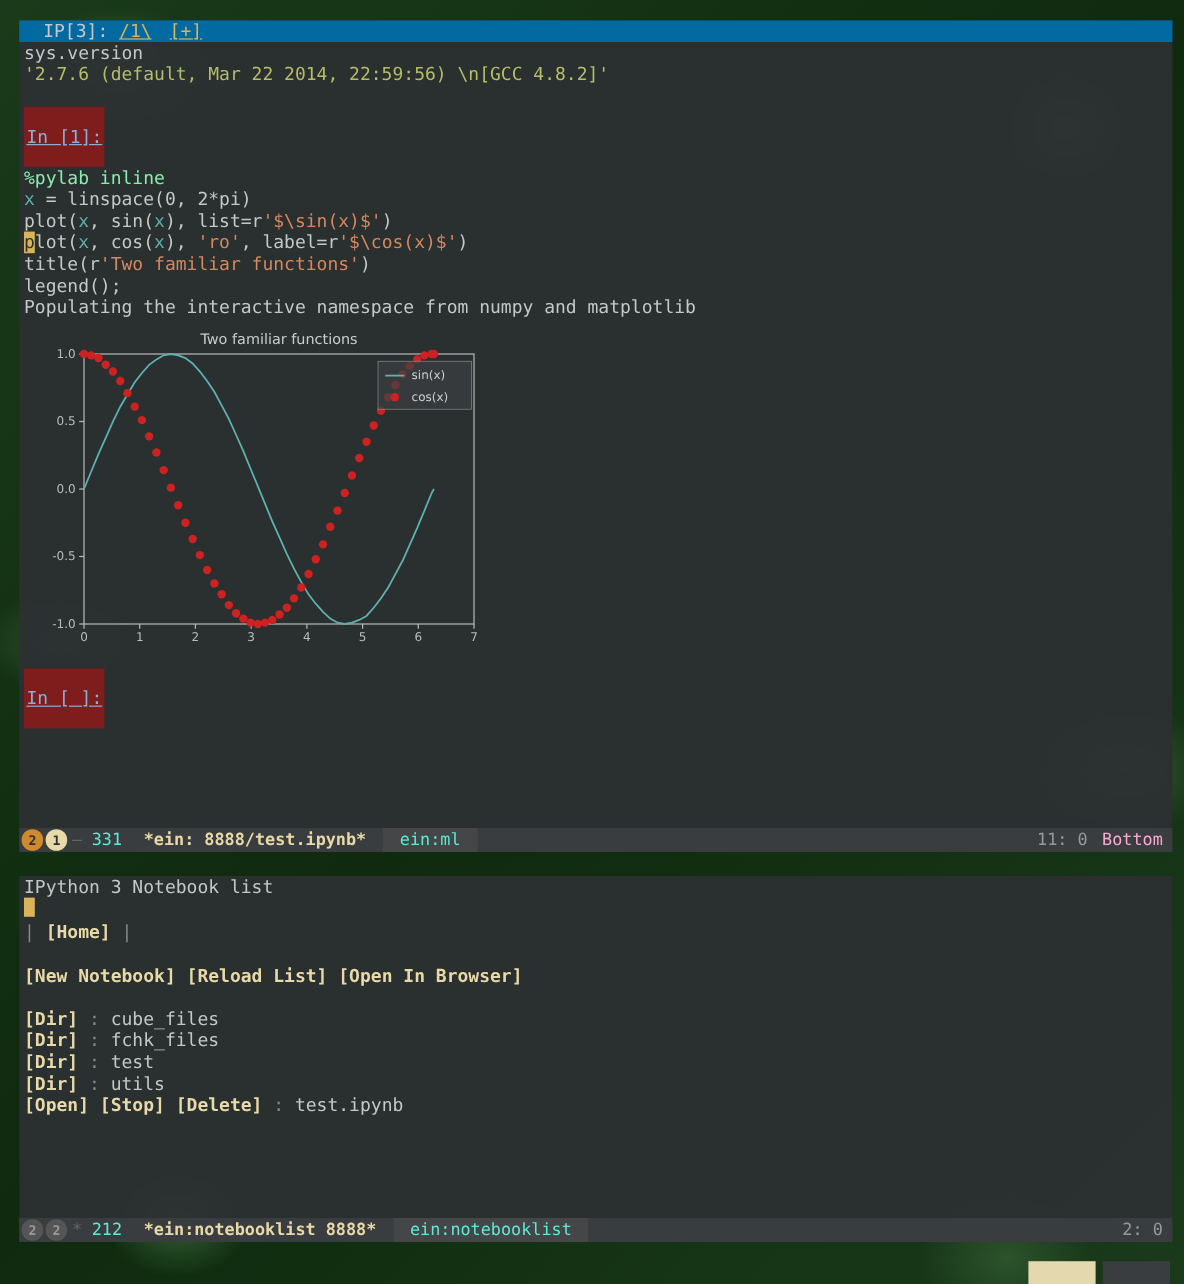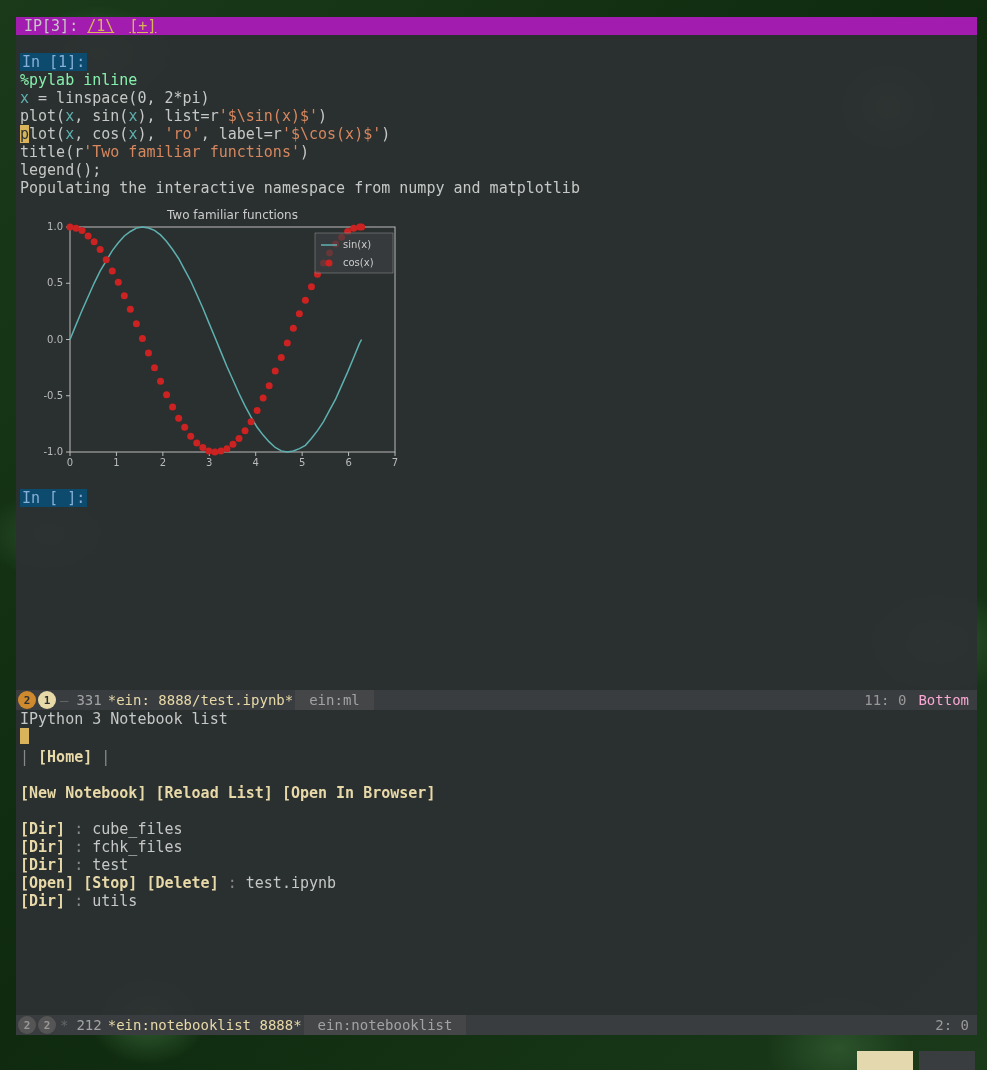--- a/index.html
+++ b/index.html
@@ -25,33 +25,33 @@
     linear-gradient(135deg, #1a3a1a 0%, #0f2a0f 50%, #1a3a1a 100%);
 }
 .pane {
   position: absolute;
   left: 16px;
   right: 10px;
   background: rgba(45,48,50,0.92);
   color: #c5c8c6;
 }
 .pane-top { top: 17px; height: 673px; padding: 0; }
-.pane-bottom { top: 710px; height: 305px; padding: 0; }
+.pane-bottom { top: 730px; height: 305px; padding: 0; }
 .header-line {
-  background: #a21caf;
+  background: #0369a1;
   color: #c5c8c6;
-  padding: 1px 8px;
+  padding: 1px 20px;
   height: 18px;
   line-height: 17px;
 }
 .header-line .accent { color: #d9b45a; text-decoration: underline; }
 .header-line .plus { color: #d9b45a; text-decoration: underline; margin-left: 6px; }
 .code-body { padding: 0 4px; line-height: 18px; white-space: pre; }
 .out-text { color: #b5bd68; }
-.in-prompt { background: #0c4a6e; color: #87afd7; padding: 0 2px; display:inline-block; }
+.in-prompt { background: #7f1d1d; color: #87afd7; padding: 16px 2px; display:inline-block;text-decoration:underline; }
 .kw { color: #86efac; }
 .var { color: #5fafaf; }
 .str { color: #d7875f; }
 .cursor { background: #d9b45a; color: #2d3032; }
 .plot-area {
   margin: 10px 0 8px 4px;
   width: 380px;
   height: 270px;
   position: relative;
 }
@@ -71,22 +71,22 @@
 .ml-bottom { top: 1015px; }
 .ml-badge {
   width: 18px; height: 18px; border-radius: 50%;
   display: inline-flex; align-items: center; justify-content: center;
   font-size: 11px; margin-left: 2px; font-weight: bold;
 }
 .ml-badge.orange { background: #d08a2e; color: #2d3032; }
 .ml-badge.cream { background: #e8d9a8; color: #2d3032; }
 .ml-badge.dim { background: #555; color: #999; }
 .ml-sep { color: #666; margin: 0 4px; }
-.ml-buf { color: #e8d9a8; font-weight: normal; margin: 0 2px; text-align: center; }
-.ml-mode { color: #a3a3a3; margin: 6px 4px;}
+.ml-buf { color: #e8d9a8; font-weight: bold; margin: 0 14px; text-align: center; }
+.ml-mode { color: #5eead4; margin: 6px 4px;}
 .ml-mode-shade { background: #444648; padding: 0 10px; height: 100%; display: inline-flex; align-items: center; margin-left: 0px; }
 .ml-right { margin-left: auto; display: flex; align-items: center; gap: 12px; padding-right: 8px; }
 .ml-pos { color: #999; }
 .ml-bottom-txt { color: #f9a8d4; }
 .nb-list { padding: 0 4px; line-height: 18px; }
 .nb-title { color: #c5c8c6; }
 .nb-cursor { background: #d9b45a; width: 9px; height: 16px; display: inline-block; }
 .nb-link { color: #e8d9a8; font-weight: bold; }
 .nb-btn { color: #e8d9a8; font-weight: bold; }
 .nb-dir { color: #e8d9a8; font-weight: bold; }
@@ -109,20 +109,22 @@
 <body>
 
 <div class="leaf-bg"></div>
 
 <div class="pane pane-top">
   <div class="header-line">
     <span>IP[3]:</span>
     <span class="accent">/1\</span>
     <span class="plus">[+]</span>
   </div>
+  <div class="code-body"><span>sys.version</span>
+<span class="out-text">'2.7.6 (default, Mar 22 2014, 22:59:56) \n[GCC 4.8.2]'</span></div>
 
   <div class="code-body" style="margin-top:18px;"><span class="in-prompt">In [1]:</span>
 <span class="kw">%pylab inline</span>
 <span class="var">x</span><span> = linspace(</span><span>0</span><span>, </span><span>2</span><span>*pi)</span>
 <span>plot(</span><span class="var">x</span><span>, sin(</span><span class="var">x</span><span>), list=r</span><span class="str">'$\sin(x)$'</span><span>)</span>
 <span class="cursor">p</span><span>lot(</span><span class="var">x</span><span>, cos(</span><span class="var">x</span><span>), </span><span class="str">'ro'</span><span>, label=r</span><span class="str">'$\cos(x)$'</span><span>)</span>
 <span>title(r</span><span class="str">'Two familiar functions'</span><span>)</span>
 <span>legend();</span>
 <span>Populating the interactive namespace from numpy and matplotlib</span></div>
 
@@ -248,22 +250,22 @@
     <div>
       <span class="nb-btn">[New Notebook]</span>
       <span class="nb-btn">[Reload List]</span>
       <span class="nb-btn">[Open In Browser]</span>
     </div>
     <div style="height:18px;"></div>
     <div id="nb-items">
         <div> <span class="nb-dir">[Dir]</span><span class="nb-colon"> : </span><span class="nb-name">cube_files</span></div>
         <div> <span class="nb-dir">[Dir]</span><span class="nb-colon"> : </span><span class="nb-name">fchk_files</span></div>
         <div> <span class="nb-dir">[Dir]</span><span class="nb-colon"> : </span><span class="nb-name">test</span></div>
+        <div> <span class="nb-dir">[Dir]</span><span class="nb-colon"> : </span><span class="nb-name">utils</span></div>
         <div> <span class="nb-action">[Open]</span> <span class="nb-action">[Stop]</span> <span class="nb-action">[Delete]</span><span class="nb-colon"> : </span><span class="nb-name">test.ipynb</span></div>
-        <div> <span class="nb-dir">[Dir]</span><span class="nb-colon"> : </span><span class="nb-name">utils</span></div>
       </div>
   </div>
 </div>
 
 <div class="modeline ml-bottom">
   <span class="ml-badge dim">2</span>
   <span class="ml-badge dim">2</span>
   <span class="ml-sep">*</span>
   <span class="ml-mode">212</span>
   <span class="ml-buf">*ein:notebooklist 8888*</span>

